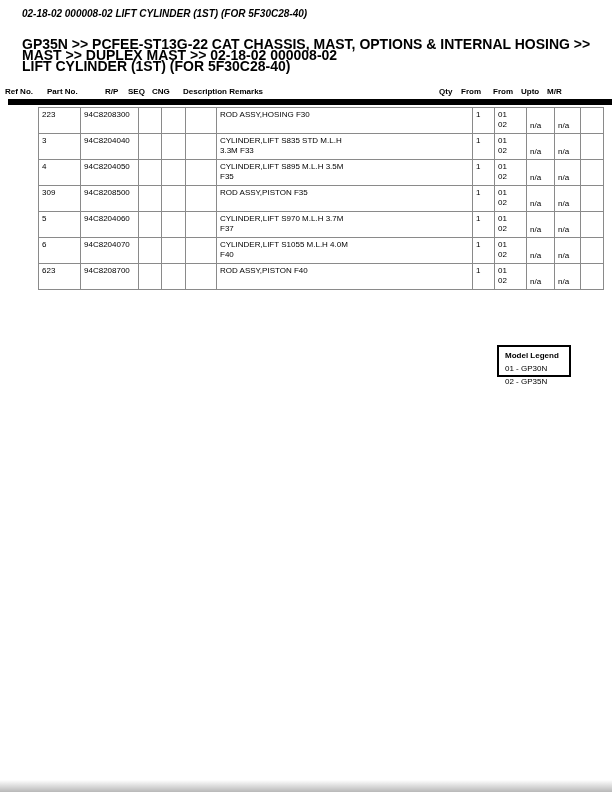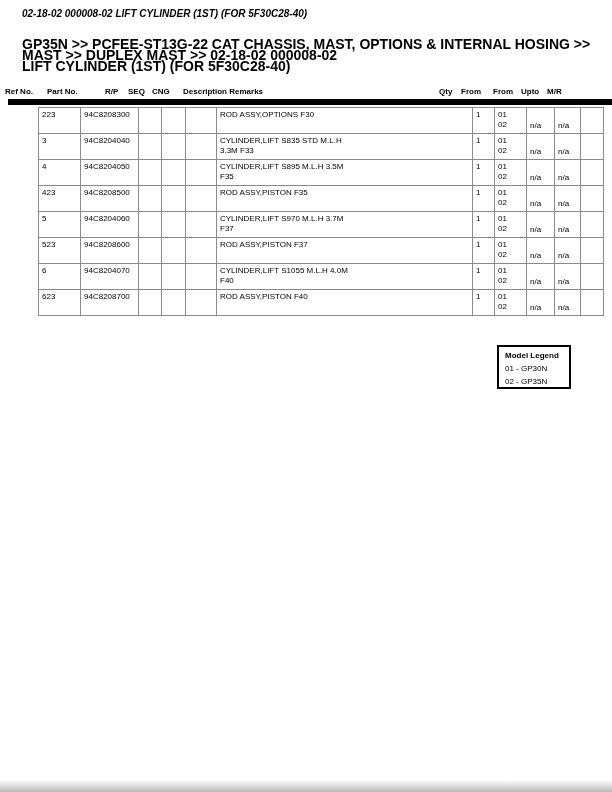--- a/index.html
+++ b/index.html
@@ -81,21 +81,21 @@
   }
   table.parts td.col-from,
   table.parts td.col-upto {
     vertical-align: bottom;
   }
   .legend-box {
     position: absolute;
     left: 497px;
     top: 345px;
     width: 74px;
-    height: 44px;
+    height: 32px;
     box-sizing: border-box;
     border: 2px solid #000000;
     background: #ffffff;
     padding: 3px 3px 3px 6px;
     font-size: 8px;
   }
   .legend-title {
     font-weight: bold;
     line-height: 12px;
   }
@@ -166,21 +166,21 @@
     <col style="width:26px">
       <col style="width:23px">
   </colgroup>
   <tbody id="table-body">
       <tr>
         <td class="col-ref_no">223</td>
         <td class="col-part_no">94C8208300</td>
         <td class="col-rp"></td>
         <td class="col-seq"></td>
         <td class="col-cng"></td>
-        <td class="col-description">ROD ASSY,OPTIONS F30</td>
+        <td class="col-description">ROD ASSY,HOSING F30</td>
         <td class="col-qty">1</td>
         <td class="col-model">01
 02</td>
         <td class="col-from">n/a</td>
         <td class="col-upto">n/a</td>
         <td class="col-mr"></td>
       </tr>
       <tr>
         <td class="col-ref_no">3</td>
         <td class="col-part_no">94C8204040</td>
@@ -205,55 +205,41 @@
         <td class="col-description">CYLINDER,LIFT S895 M.L.H 3.5M
 F35</td>
         <td class="col-qty">1</td>
         <td class="col-model">01
 02</td>
         <td class="col-from">n/a</td>
         <td class="col-upto">n/a</td>
         <td class="col-mr"></td>
       </tr>
       <tr>
-        <td class="col-ref_no">423</td>
+        <td class="col-ref_no">309</td>
         <td class="col-part_no">94C8208500</td>
         <td class="col-rp"></td>
         <td class="col-seq"></td>
         <td class="col-cng"></td>
         <td class="col-description">ROD ASSY,PISTON F35</td>
         <td class="col-qty">1</td>
         <td class="col-model">01
 02</td>
         <td class="col-from">n/a</td>
         <td class="col-upto">n/a</td>
         <td class="col-mr"></td>
       </tr>
       <tr>
         <td class="col-ref_no">5</td>
         <td class="col-part_no">94C8204060</td>
         <td class="col-rp"></td>
         <td class="col-seq"></td>
         <td class="col-cng"></td>
         <td class="col-description">CYLINDER,LIFT S970 M.L.H 3.7M
 F37</td>
-        <td class="col-qty">1</td>
-        <td class="col-model">01
-02</td>
-        <td class="col-from">n/a</td>
-        <td class="col-upto">n/a</td>
-        <td class="col-mr"></td>
-      </tr>
-      <tr>
-        <td class="col-ref_no">523</td>
-        <td class="col-part_no">94C8208600</td>
-        <td class="col-rp"></td>
-        <td class="col-seq"></td>
-        <td class="col-cng"></td>
-        <td class="col-description">ROD ASSY,PISTON F37</td>
         <td class="col-qty">1</td>
         <td class="col-model">01
 02</td>
         <td class="col-from">n/a</td>
         <td class="col-upto">n/a</td>
         <td class="col-mr"></td>
       </tr>
       <tr>
         <td class="col-ref_no">6</td>
         <td class="col-part_no">94C8204070</td>

